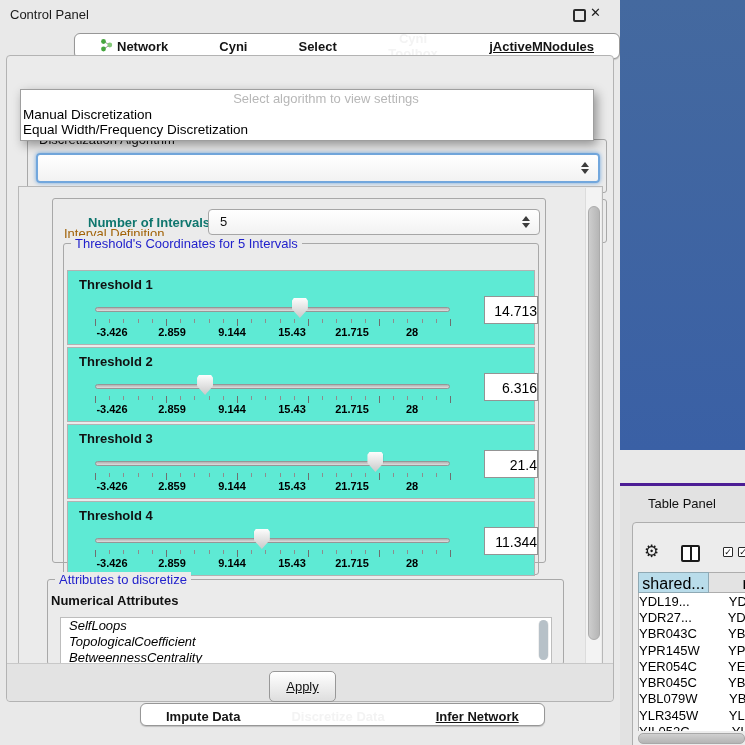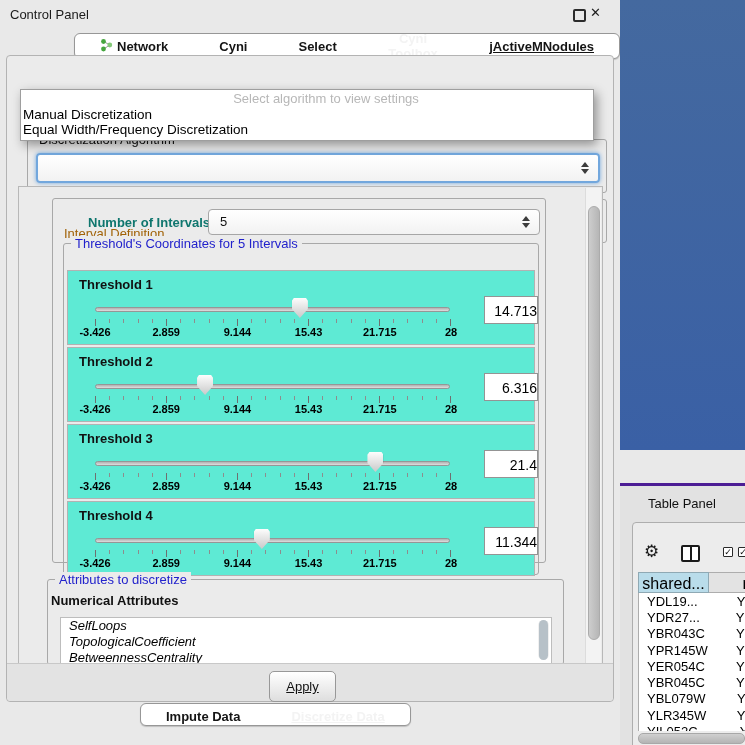--- a/index.html
+++ b/index.html
@@ -59,21 +59,21 @@
   .track-area{position:absolute;left:27px;top:27px;width:355px;height:20px;}
   .track{position:absolute;left:0;right:0;top:9px;height:5px;border-radius:3px;
          background:linear-gradient(#b2b2b2,#dedede);border:1px solid #969696;box-sizing:border-box;}
   .handle{position:absolute;top:0;width:16px;height:20px;transform:translateX(-50%);
           background:linear-gradient(#fdfdfd,#c9c9c9);filter:drop-shadow(0 1px 1px rgba(0,0,0,.4));
           clip-path:polygon(12% 0,88% 0,100% 14%,100% 55%,50% 100%,0 55%,0 14%);}
   .ticks-minor{position:absolute;left:27px;top:48px;width:356px;height:4px;
           background:repeating-linear-gradient(to right,#8d8d8d 0 1px,transparent 1px 14.2px);}
   .ticks-major{position:absolute;left:27px;top:48px;width:356px;height:7px;
           background:repeating-linear-gradient(to right,#6f6f6f 0 1px,transparent 1px 71px);}
-  .tick-labels{position:absolute;left:27px;top:55px;width:356px;height:12px;}
+  .tick-labels{position:absolute;left:44px;top:55px;width:300px;height:12px;}
   .tick-label{position:absolute;transform:translateX(-50%);font-size:11px;font-weight:bold;color:#000;white-space:nowrap;}
   .valbox{position:absolute;left:404px;top:25px;width:54px;height:28px;background:#fff;border:1px solid #949494;
           font-size:14px;color:#000;text-align:right;line-height:28px;padding-right:0;box-sizing:border-box;margin-left:12px;}
   .attrs{left:28px;top:392px;width:515px;height:84px;}
   .attrs-sub{position:absolute;left:3px;top:13px;font-size:13px;font-weight:bold;color:#111;}
   .attr-list{position:absolute;left:12px;top:37px;width:490px;height:45px;background:#fff;
              border:1px solid #bdbdbd;overflow:hidden;font-style:italic;}
   .attr-item{height:16px;line-height:16px;font-size:13px;color:#000;padding-left:8px;}
   .list-scroll{position:absolute;right:2px;top:2px;width:11px;height:40px;background:#f0f0f0;border-radius:6px;}
   .list-thumb{position:absolute;left:1px;top:0;width:9px;height:40px;border-radius:5px;background:#b7c1c8;}
@@ -95,21 +95,21 @@
   .colicon div{position:absolute;left:50%;top:0;bottom:0;width:2px;background:#1a1a1a;transform:translateX(-50%);}
   .chk{position:absolute;top:24px;width:10px;height:10px;border:1.5px solid #2a2a2a;border-radius:1px;
        font-size:9px;line-height:9px;text-align:center;color:#111;background:#fff;box-sizing:border-box;}
   .thead{position:absolute;left:5px;top:49px;display:flex;height:21px;}
   .th{font-size:16px;color:#000;text-align:center;line-height:21px;box-sizing:border-box;}
   .th.c1{width:71px;background:#b9dcea;border:1px solid #8fa9b4;}
   .th.c2{width:86px;background:#e3e3e3;border:1px solid #adadad;border-left:none;}
   .tbody{position:absolute;left:5px;top:70px;width:157px;height:138px;background:#fff;
          border-left:1px solid #adadad;overflow:hidden;}
   .trow{display:flex;height:16.3px;align-items:center;}
-  .tc1{width:63px;padding-left:8px;font-size:13px;color:#000;white-space:nowrap;}
+  .tc1{width:63px;padding-left:0;font-size:13px;color:#000;white-space:nowrap;}
   .tc2{width:86px;text-align:center;font-size:13px;color:#000;white-space:nowrap;}
   .hscroll{position:absolute;left:3px;top:208px;width:115px;height:13px;background:#ededed;border-radius:6px;}
   .hthumb{position:absolute;left:2px;top:2px;width:105px;height:9px;border-radius:5px;
           background:linear-gradient(#d0d0d0,#b4b4b4);border:1px solid #a8a8a8;}
 </style>
 </head>
 <body>
 
 <div>
 
@@ -287,20 +287,23 @@
         <button class="apply-btn">Apply</button>
       </div>
     </div>
 
     <div class="seg seg-bottom" id="bottom-tabs">
         <button>
           <span>Impute Data</span>
         </button>
         <button class="sel">
           <span>Discretize Data</span>
+        </button>
+        <button>
+          <span>Infer Network</span>
         </button>
       </div>
   </div>
 
   <div class="desktop">
     
   </div>
 
   <div class="tp">
     <div class="tp-title">Table Panel</div>

